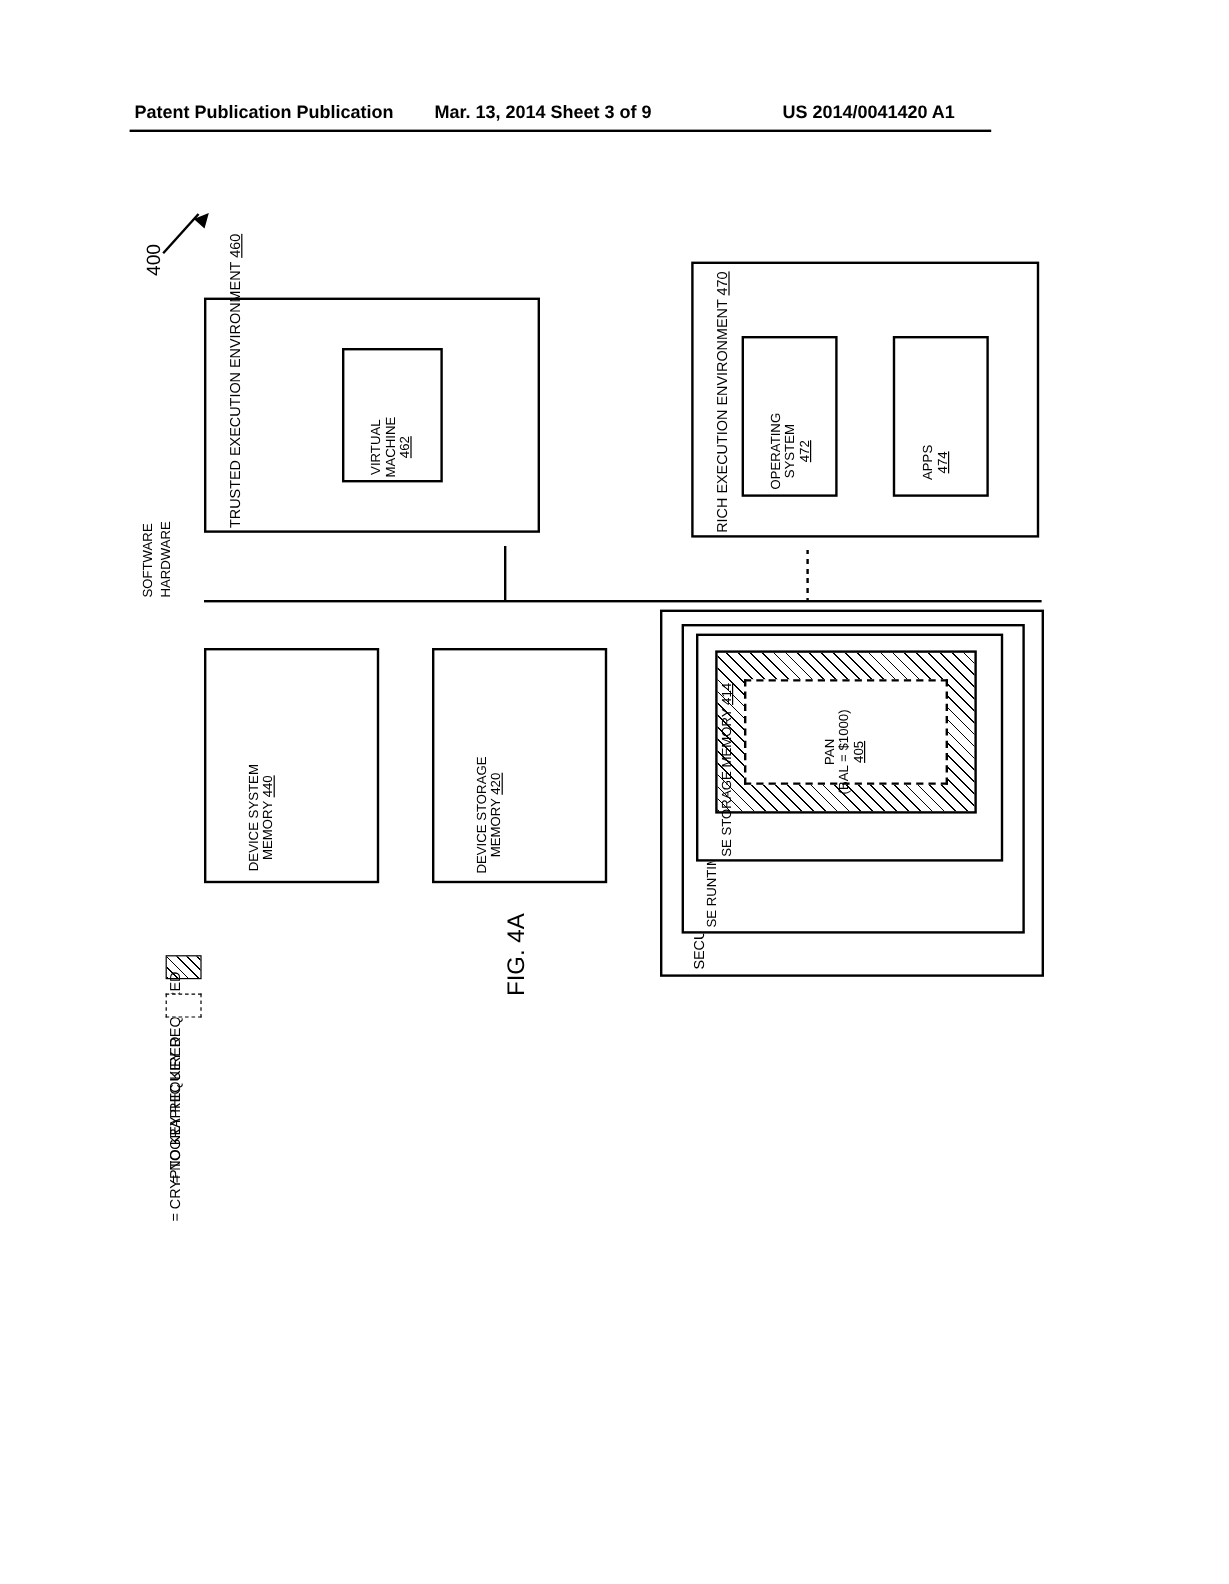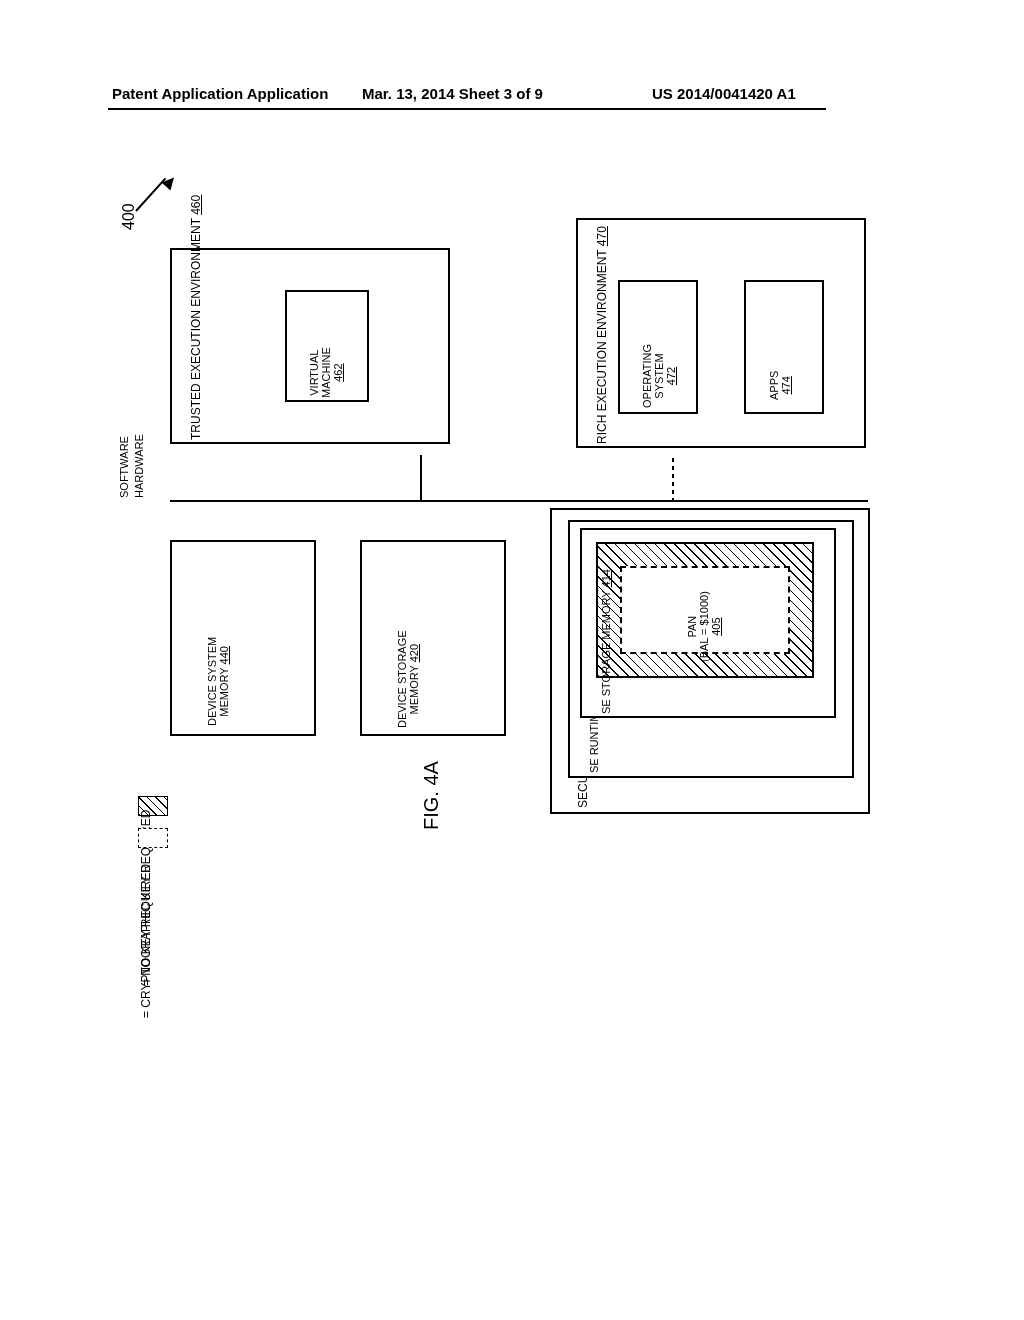--- a/index.html
+++ b/index.html
@@ -150,21 +150,21 @@
   }
   .leg2-txt { left: 9px; top: 756px; font-size: 12px;}
 
   .figcap { left: 290px; top: 600px; transform: rotate(-90deg); transform-origin:left top; font-size: 20px; position:absolute;}
 
 </style>
 </head>
 <body>
 
 <div class="header">
-  <span class="header-left">Patent Application Application</span>
+  <span class="header-left">Patent Publication Publication</span>
   <span class="header-mid">Mar. 13, 2014  Sheet 3 of 9</span>
   <span class="header-right">US 2014/0041420 A1</span>
 </div>
 <div class="header-rule"></div>
 
 <div class="page">
 
   <div class="figlabel">400</div>
   <div class="arrowline"></div>
   <div class="arrowhead"></div>

